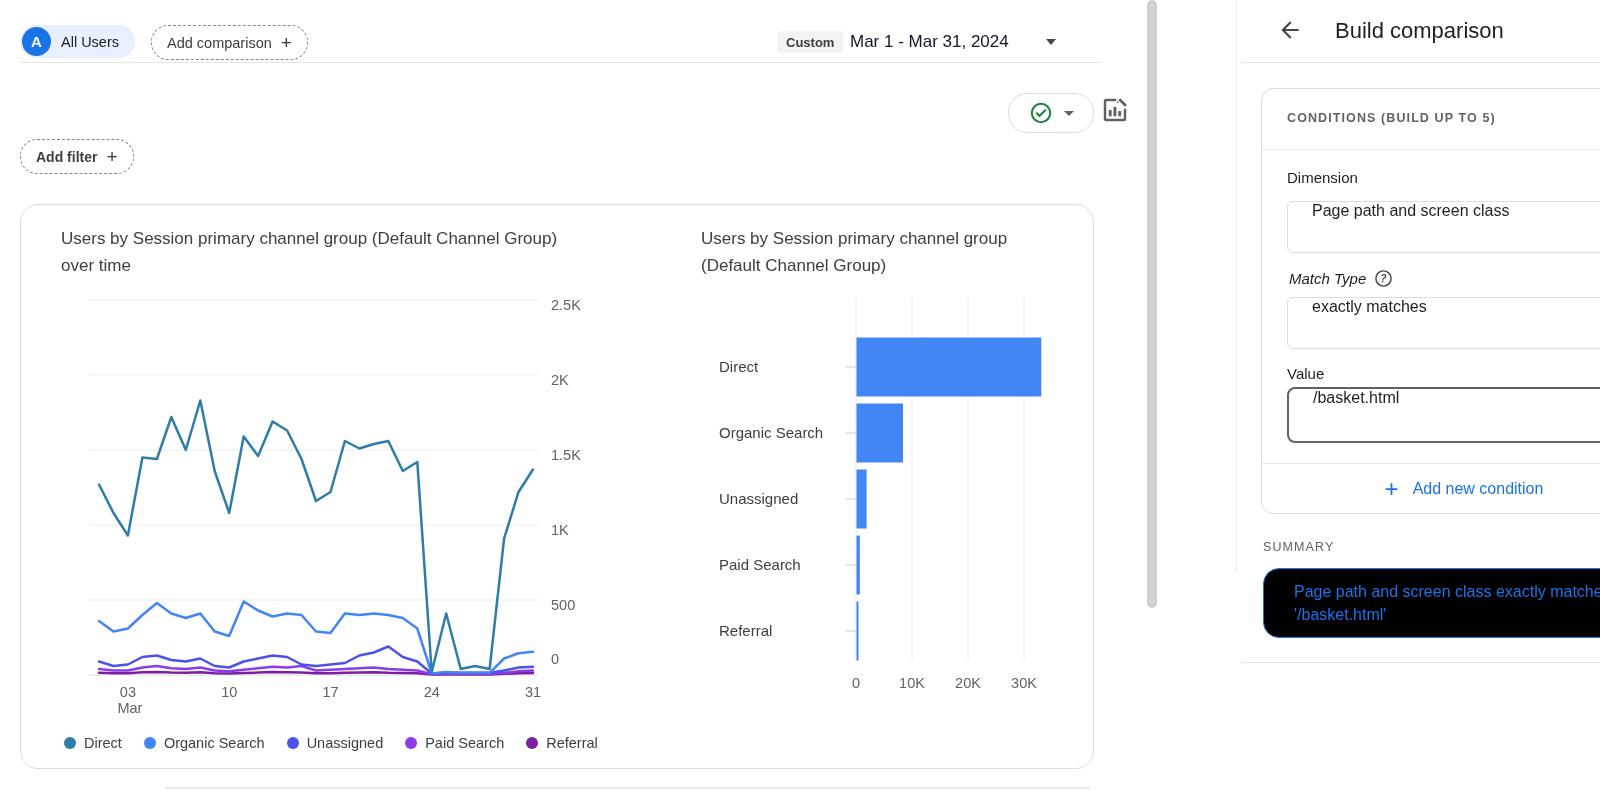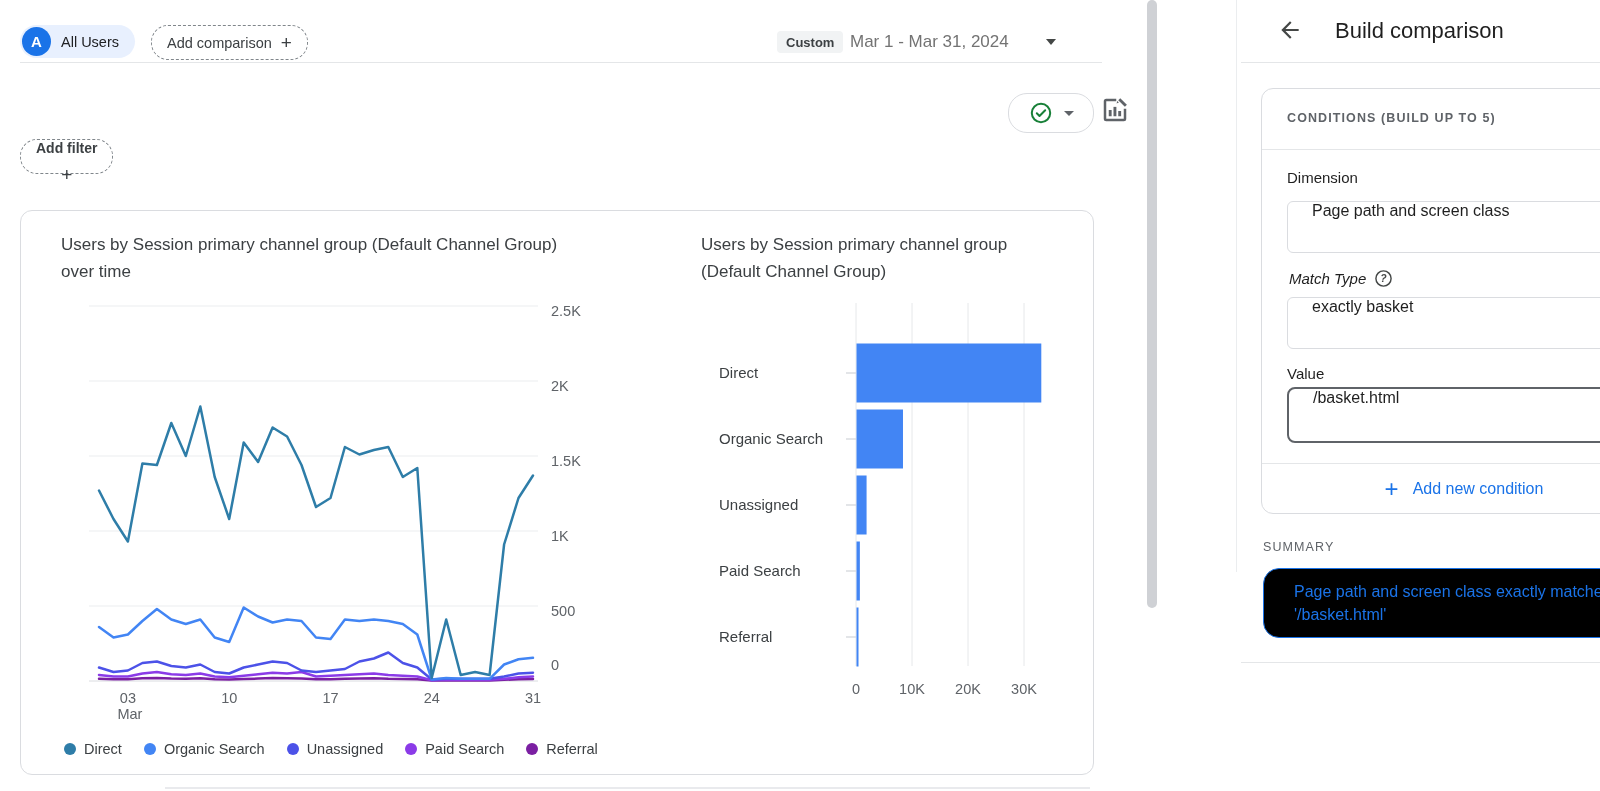--- a/index.html
+++ b/index.html
@@ -24,21 +24,21 @@
   .dashed-pill{
     display:inline-flex;align-items:center;gap:9px;height:33px;
     border:1px dashed #80868b;border-radius:17px;padding:0 15px;
     font-size:14.5px;font-weight:500;color:#3c4043;background:#fff;cursor:pointer;
   }
   .plus-glyph{font-size:19px;font-weight:400;color:#3c4043;line-height:1;}
   .custom-chip{
     display:inline-flex;align-items:center;height:22px;padding:0 9px;
     background:#f1f3f4;border-radius:4px;font-size:13px;font-weight:600;color:#3c4043;
   }
-  .date-text{font-size:17px;color:#737373;}
+  .date-text{font-size:17px;color:#0f172a;}
   .tri{width:0;height:0;border-left:5px solid transparent;border-right:5px solid transparent;border-top:6px solid #5f6368;}
   .tri-dark{border-top-color:#444746;}
   .divider{background:#e4e6e8;height:1px;}
   
   .page-title{font-size:28px;font-weight:400;color:#1f1f1f;white-space:nowrap;letter-spacing:.1px;}
   .status-pill{
     width:84px;height:38px;border:1px solid #dadce0;border-radius:19px;background:#fff;
     display:flex;align-items:center;justify-content:center;gap:11px;cursor:pointer;
   }
   
@@ -108,26 +108,26 @@
   </div>
   <svg class="abs icon-btn" style="left:1100px;top:95px;" viewBox="0 0 24 24" width="30" height="30">
     <path d="M3 5a2 2 0 0 1 2-2h8v2H5v14h14v-8h2v8a2 2 0 0 1-2 2H5a2 2 0 0 1-2-2z" fill="#5f6368"></path>
     <rect x="7" y="12" width="2.3" height="5" fill="#5f6368"></rect>
     <rect x="10.8" y="9.5" width="2.3" height="7.5" fill="#5f6368"></rect>
     <rect x="14.6" y="12.8" width="2.3" height="4.2" fill="#5f6368"></rect>
     <path d="M16.2 2.5l5.3 5.3-1.6 1.6-5.3-5.3z" fill="#5f6368"></path>
     <path d="M13.9 4.8l1.2 1.2-1.9.7z" fill="#5f6368"></path>
   </svg>
 
-  <div class="abs dashed-pill" style="left:20px;top:139px;flex-direction:column;">
+  <div class="abs dashed-pill" style="left:20px;top:139px;">
     <span style="font-weight:700;font-size:14px;">Add filter</span>
     <span class="plus-glyph">+</span>
   </div>
 
-  <div class="abs chart-card" style="left:20px;top:210px;width:1072px;height:563px;">
+  <div class="abs chart-card" style="left:20px;top:204px;width:1072px;height:563px;border-radius:18px;">
     <div class="abs chart-title" style="left:40px;top:20px;width:500px;">Users by Session primary channel group (Default Channel Group) over time</div>
     <div class="abs chart-title" style="left:680px;top:20px;width:310px;">Users by Session primary channel group (Default Channel Group)</div>
     <svg id="line-chart" class="abs" style="left:20px;top:80px;" width="600" height="430" viewBox="0 0 600 430">
         <line x1="48" x2="497" y1="390" y2="390" stroke="#dadce0" stroke-width="1"></line>
         <text x="510" y="375" font-size="14.5" fill="#5f6368" dominant-baseline="middle">0</text>
         <line x1="48" x2="497" y1="315" y2="315" stroke="#ebedef" stroke-width="1"></line>
         <text x="510" y="321" font-size="14.5" fill="#5f6368" dominant-baseline="middle">500</text>
         <line x1="48" x2="497" y1="240" y2="240" stroke="#ebedef" stroke-width="1"></line>
         <text x="510" y="246" font-size="14.5" fill="#5f6368" dominant-baseline="middle">1K</text>
         <line x1="48" x2="497" y1="165" y2="165" stroke="#ebedef" stroke-width="1"></line>
@@ -227,21 +227,21 @@
     </div>
 
     <div class="abs field-label" style="left:27px;top:180px;font-style:italic;">
       <span>Match Type</span>
       <svg viewBox="0 0 20 20" width="19" height="19">
         <circle cx="10" cy="10" r="8" fill="none" stroke="#444746" stroke-width="1.5"></circle>
         <text x="10" y="14" text-anchor="middle" font-size="11" font-weight="bold" fill="#444746">?</text>
       </svg>
     </div>
     <div class="abs dd" style="left:25px;top:208px;width:354px;">
-      <span>exactly basket</span>
+      <span>exactly matches</span>
       <span class="tri" style="border-top-color:#80868b;border-top-width:7px;border-left-width:6px;border-right-width:6px;"></span>
     </div>
 
     <div class="abs field-label" style="left:25px;top:276px;">Value</div>
     <div class="abs dd focused" style="left:25px;top:298px;width:354px;">
       <span>/basket.html</span>
       <span class="tri" style="border-top-color:#5f6368;border-top-width:7px;border-left-width:6px;border-right-width:6px;"></span>
     </div>
 
     <div class="abs divider" style="left:0;top:374px;width:404px;"></div>

